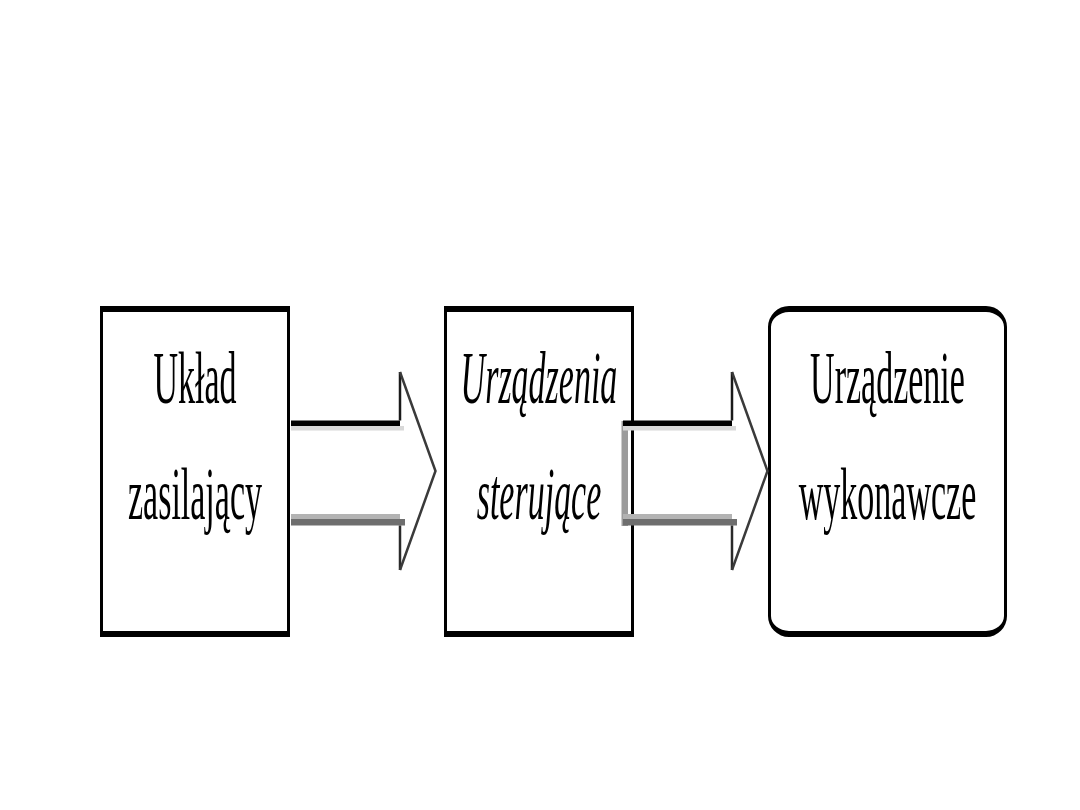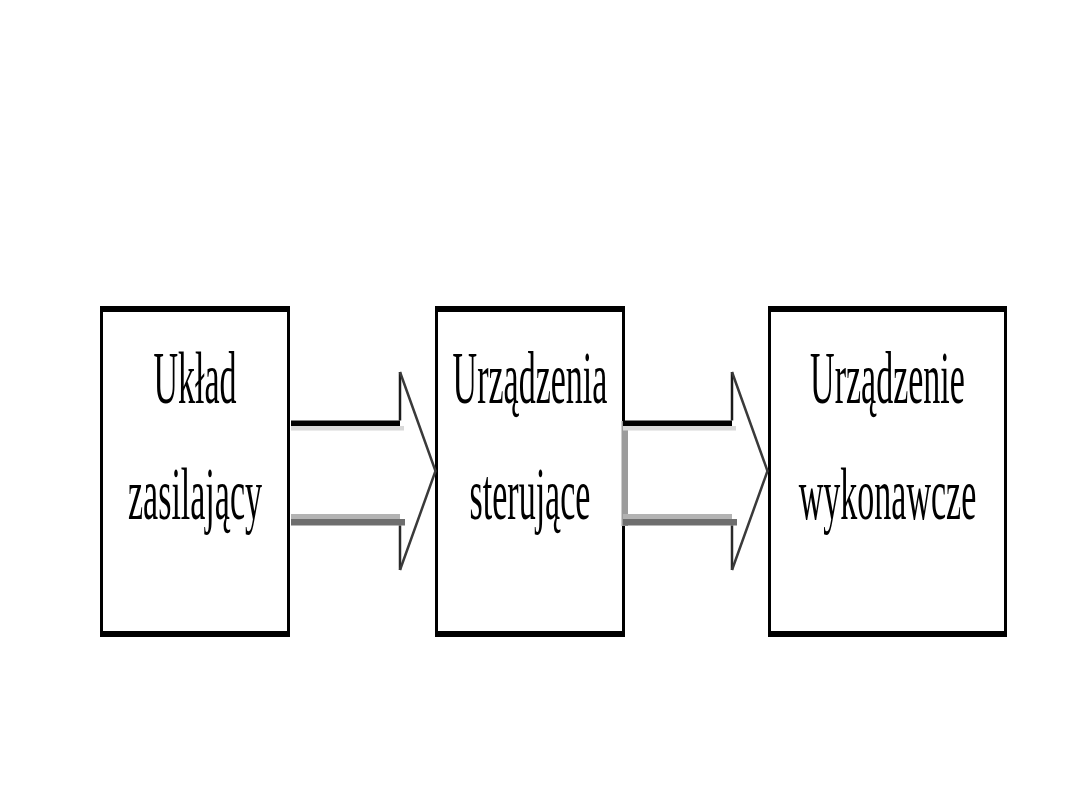--- a/index.html
+++ b/index.html
@@ -20,22 +20,22 @@
     position: absolute;
     box-sizing: border-box;
     top: 306px;
     height: 331px;
     background: #ffffff;
     border: solid #000000;
     border-width: 6px 3px;
     z-index: 1;
   }
   .block-1 { left: 100px; width: 190px; }
-  .block-2 { left: 435px; width: 190px; }
-  .block-3 { left: 768px; width: 239px; }
+  .block-2 { left: 444px; width: 190px; font-style: italic; }
+  .block-3 { left: 768px; width: 239px; border-radius: 21px; }
   .label-svg {
     position: absolute;
     left: 0; top: 0;
     width: 100%;
     height: 100%;
     display: block;
   }
   .label-svg text {
     font-family: "Liberation Serif", "DejaVu Serif", serif;
     font-size: 34px;

